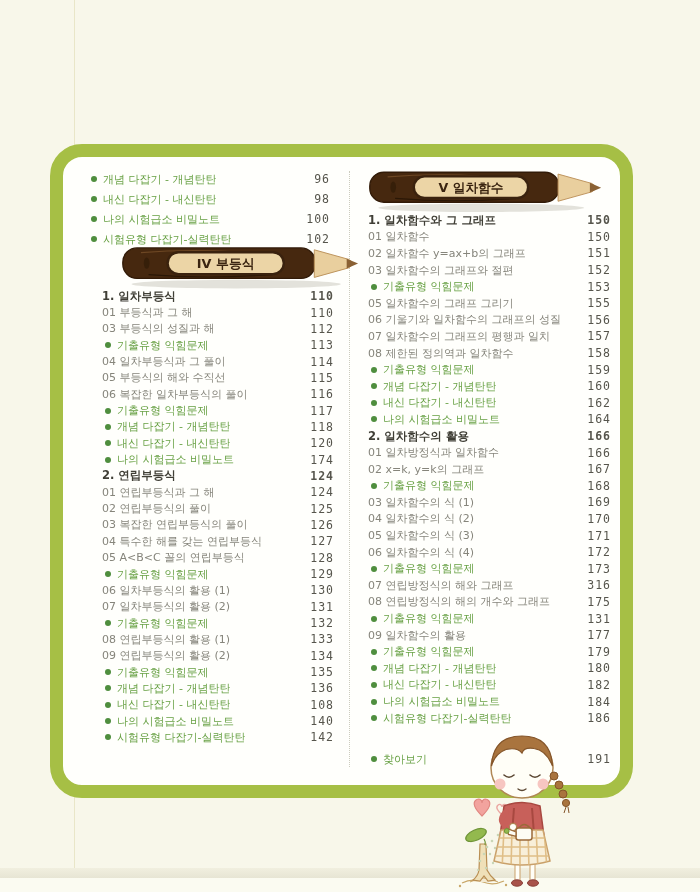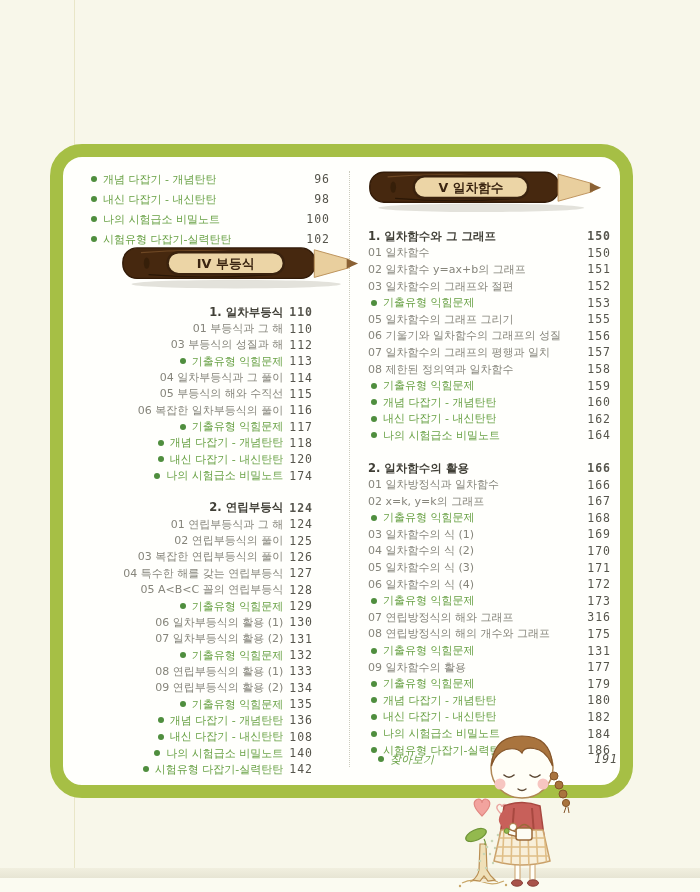--- a/index.html
+++ b/index.html
@@ -28,28 +28,28 @@
 
   .rows{display:flex;flex-direction:column;}
   .toc-row{display:flex;align-items:center;height:16.35px;font-size:11px;color:#86857b;white-space:nowrap;}
   .col-right .toc-row{height:16.6px;}
   .pre-rows .toc-row{height:20px;}
   .toc-row .label{overflow:hidden;}
   .toc-row .page{
     margin-left:auto;padding-left:6px;
     font-family:"DejaVu Sans Mono",monospace;font-size:11.5px;letter-spacing:1px;color:#56554c;
   }
-  .toc-row.section{color:#403f36;font-weight:bold;font-size:11.5px;margin-top:16px;}
+  .toc-row.section{color:#403f36;font-weight:bold;font-size:11.5px;}
   .toc-row.special{color:#68a144;}
   .bullet{width:6px;height:6px;border-radius:50%;background:#4f8e3e;margin:0 6px 0 3px;flex:none;}
 
   .pre-rows{position:absolute;left:25px;top:12px;width:242px;}
-  .col-left{position:absolute;left:18px;top:131px;width:232px;align-items:flex-end;}
+  .col-left{position:absolute;left:39px;top:131px;width:232px;}
   .col-right{position:absolute;left:305px;top:55px;width:243px;}
-  .index-row{position:absolute;left:312px;top:594px;width:243px;font-style:italic;}
+  .index-row{position:absolute;left:305px;top:594px;width:243px;}
 
   .pencil{position:absolute;}
   .pencil-left{left:57px;top:84px;width:240px;height:50px;}
   .pencil-right{left:304px;top:8px;width:236px;height:50px;text-align:center;}
   .pencil svg{width:100%;height:100%;display:block;}
 
   .girl{position:absolute;left:440px;top:720px;width:205px;height:172px;}
   .girl svg{width:100%;height:100%;display:block;}
 </style>
 </head>

